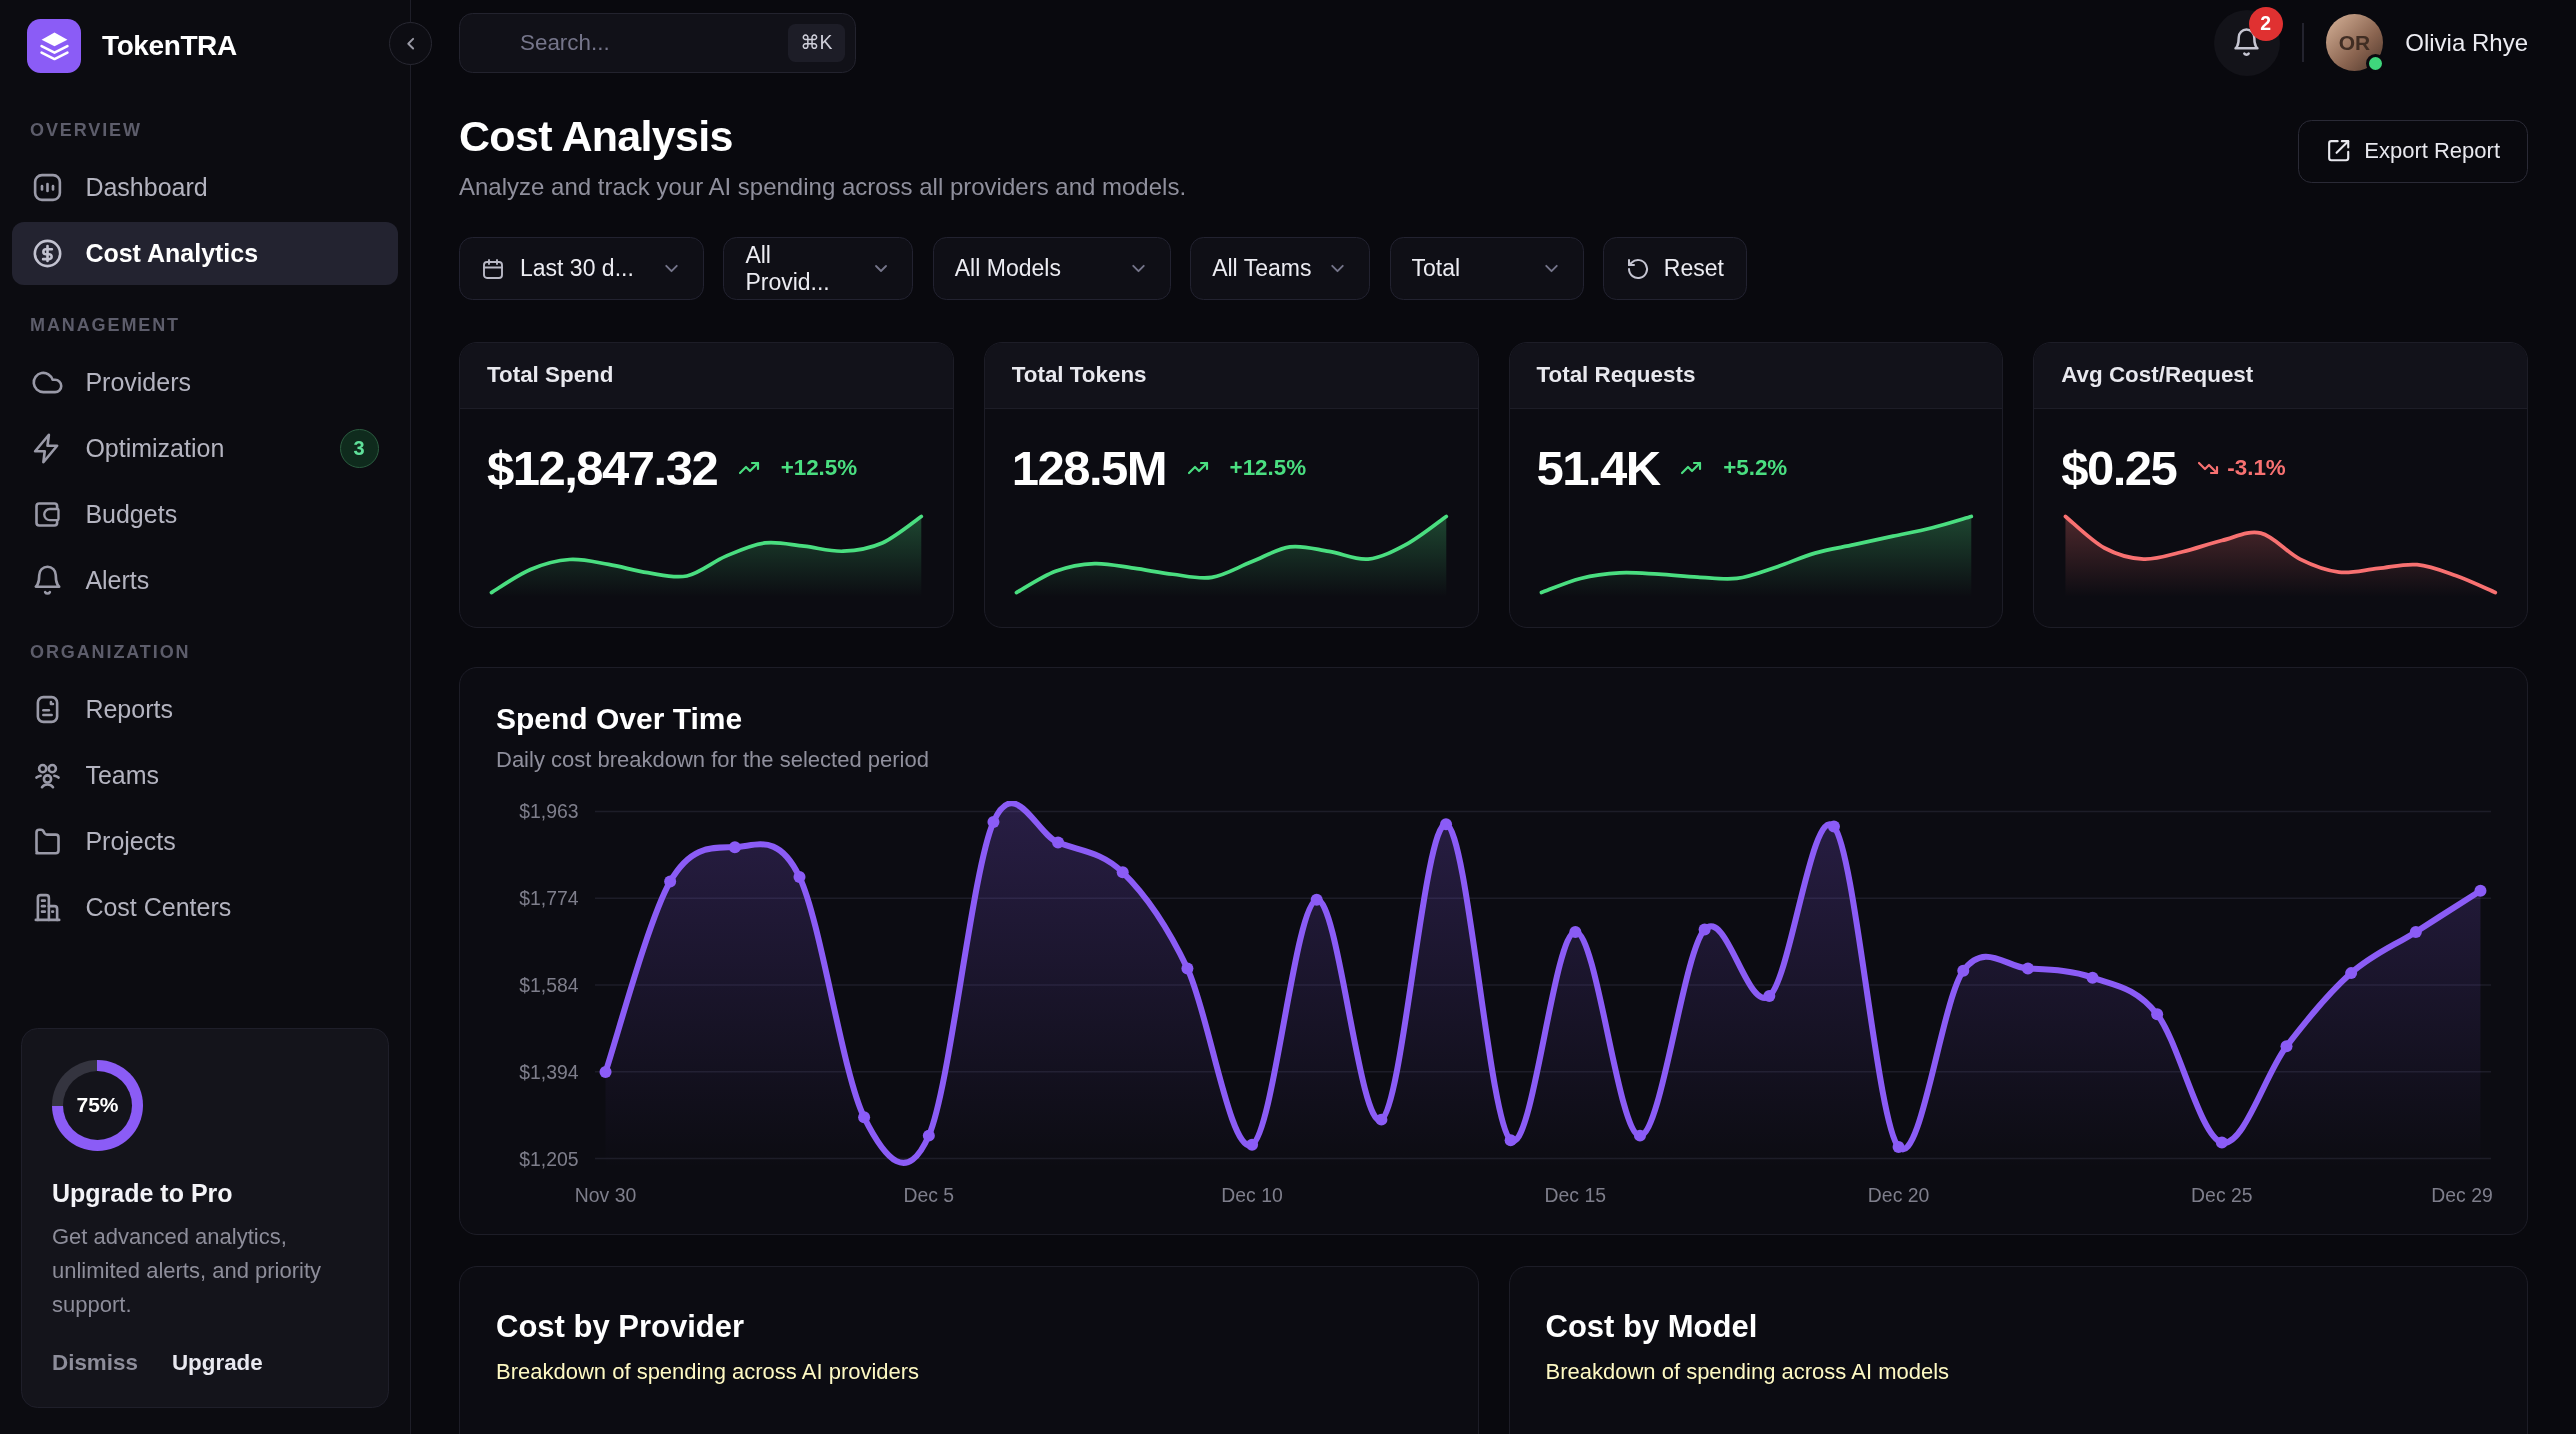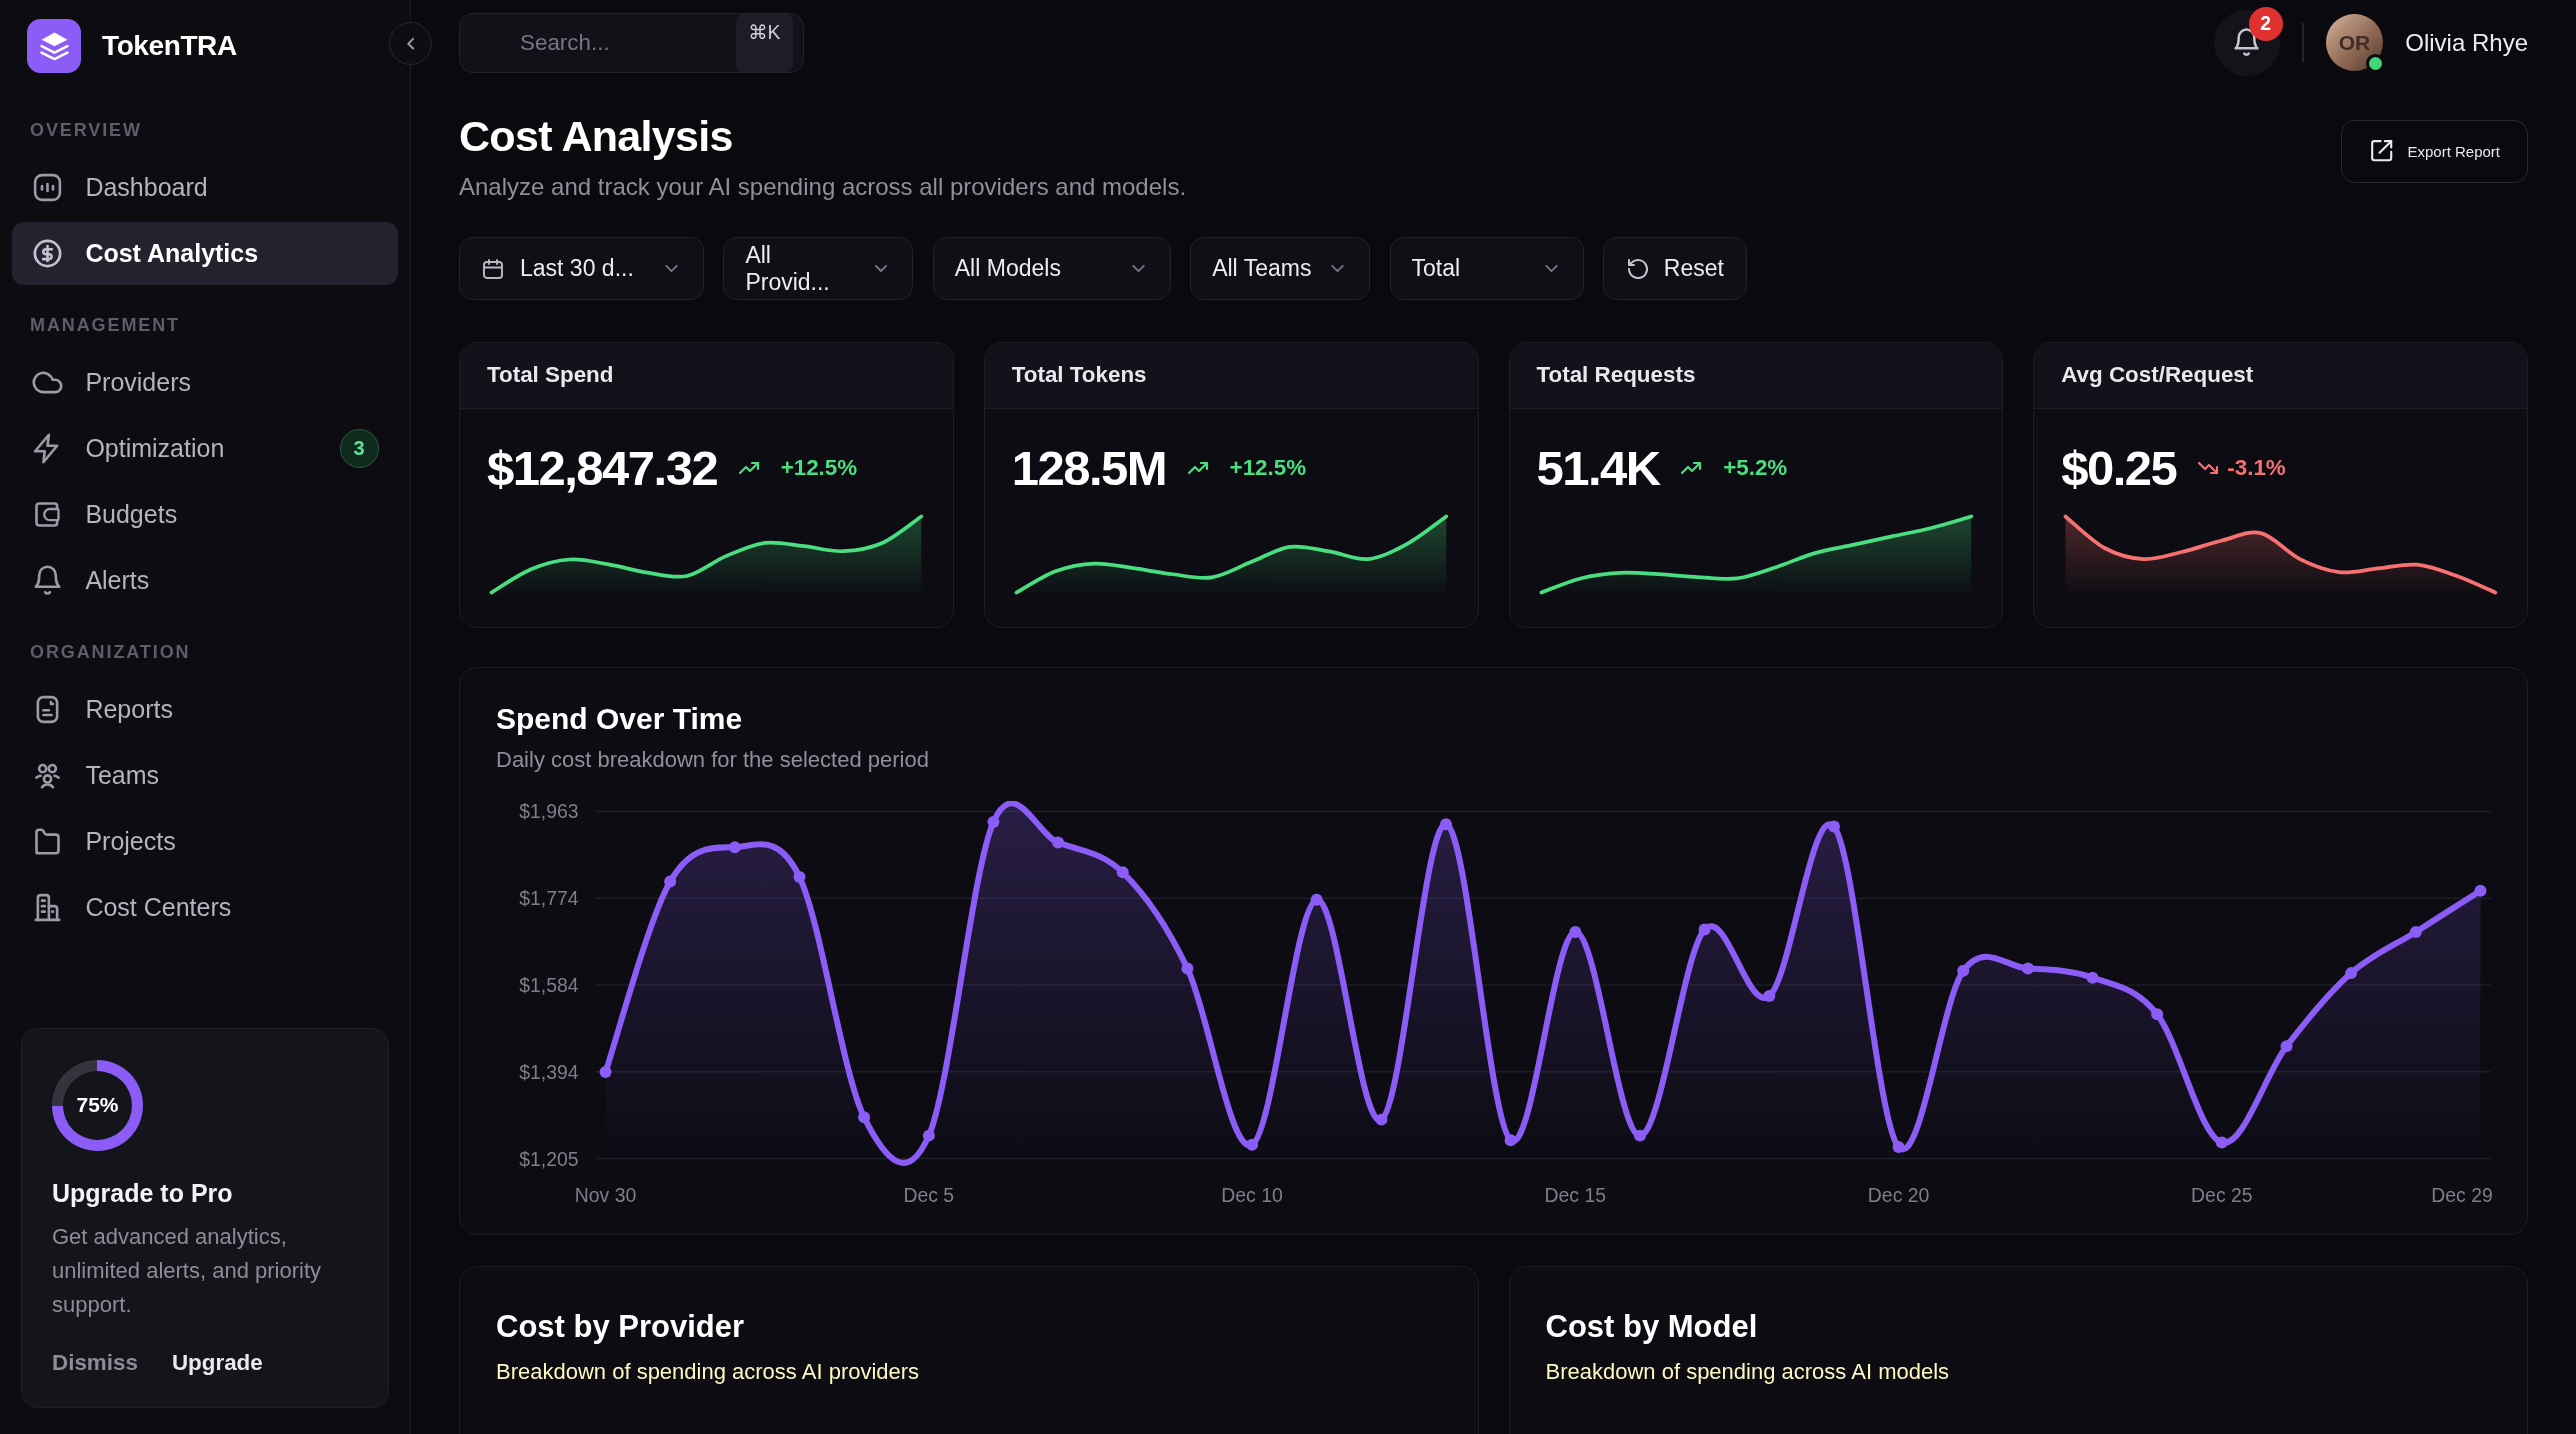--- a/index.html
+++ b/index.html
@@ -36,22 +36,22 @@
                 display:flex; align-items:center; justify-content:center; font-size:21px; font-weight:600; color:#fff; }
   .upgrade-title { font-size:25px; font-weight:700; color:#f4f4f8; margin-top:28px; }
   .upgrade-desc { font-size:22px; color:#8d8d9a; line-height:1.55; margin-top:12px; }
   .upgrade-links { display:flex; gap:34px; margin-top:28px; font-size:22.4px; font-weight:600; }
   .dismiss-link { color:#8d8d9a; cursor:pointer; }
   .upgrade-link { color:#e9e9f0; cursor:pointer; }
 
   
   .main { flex:1; display:flex; flex-direction:column; min-width:0; }
   .topbar { height:85px; display:flex; align-items:center; padding:0 48px; }
-  .search-box { width:345px; height:60px; background:#111118; border:1.5px solid #23232e; border-radius:13.5px;
-                display:flex; padding:0 10.5px 0 60px; }
+  .search-box { width:397px; height:60px; background:#111118; border:1.5px solid #23232e; border-radius:13.5px;
+                display:flex; align-items:center; padding:0 10.5px 0 60px; }
   .search-input { flex:1; background:transparent; border:none; outline:none; color:#e8e8ef;
                   font-size:22.4px; font-family:"Liberation Sans", sans-serif; min-width:0; }
   .search-input::placeholder { color:#75758a; }
   .kbd { background:#1d1d27; border-radius:7.5px; padding:7.5px 12px; font-size:19.4px; color:#cfcfda; }
   .topbar-right { margin-left:auto; display:flex; align-items:center; gap:22.4px; }
   .bell-btn { width:66px; height:66px; border-radius:50%; background:#131319; color:#c6c6d2;
               display:flex; align-items:center; justify-content:center; position:relative; cursor:pointer; }
   .bell-badge { position:absolute; top:-3px; right:-3px; min-width:34px; height:34px; border-radius:17px;
                 background:#e03131; color:#fff; font-size:19.4px; font-weight:700;
                 display:flex; align-items:center; justify-content:center; }
@@ -62,21 +62,21 @@
   .status-dot { position:absolute; bottom:-2.2px; right:-2.2px; width:19.4px; height:19.4px; border-radius:50%;
                 background:#3fd67c; border:3.7px solid #09090e; }
   .user-name { font-size:24px; font-weight:500; color:#ececf2; }
 
   .content { padding:27px 48px 0; flex:1; overflow:hidden; }
   .page-head { display:flex; justify-content:space-between; align-items:flex-start; }
   .page-title { font-size:43px; font-weight:700; letter-spacing:-0.7px; color:#fff; }
   .page-subtitle { font-size:24px; color:#8f8f9c; margin-top:12px; }
   .export-btn { display:flex; align-items:center; gap:13px; height:63px; padding:0 27px; margin-top:7.5px;
                 background:transparent; border:1.5px solid #2a2a36; border-radius:13.5px; color:#e8e8ee;
-                font-size:15px; font-weight:500; font-family:inherit; cursor:pointer; }
+                font-size:22px; font-weight:500; font-family:inherit; cursor:pointer; }
 
   .filters { display:flex; gap:19.4px; margin-top:36px; align-items:center; }
   .pill { height:63px; background:#0f0f16; border:1.5px solid #222230; border-radius:13.5px;
           display:flex; align-items:center; justify-content:space-between; gap:15px; padding:0 21px;
           font-size:23px; color:#ececf2; cursor:pointer; }
   .pill .pill-left { display:flex; align-items:center; gap:15px; }
   .pill .chev { color:#75758a; }
   .p0 { width:245px; } .p1 { width:190px; } .p2 { width:238px; } .p3 { width:180px; } .p4 { width:194px; }
   .reset-btn { height:63px; background:#0f0f16; border:1.5px solid #222230; border-radius:13.5px;
                display:flex; align-items:center; gap:13.5px; padding:0 22.4px; font-size:23px; color:#ececf2; cursor:pointer; }

